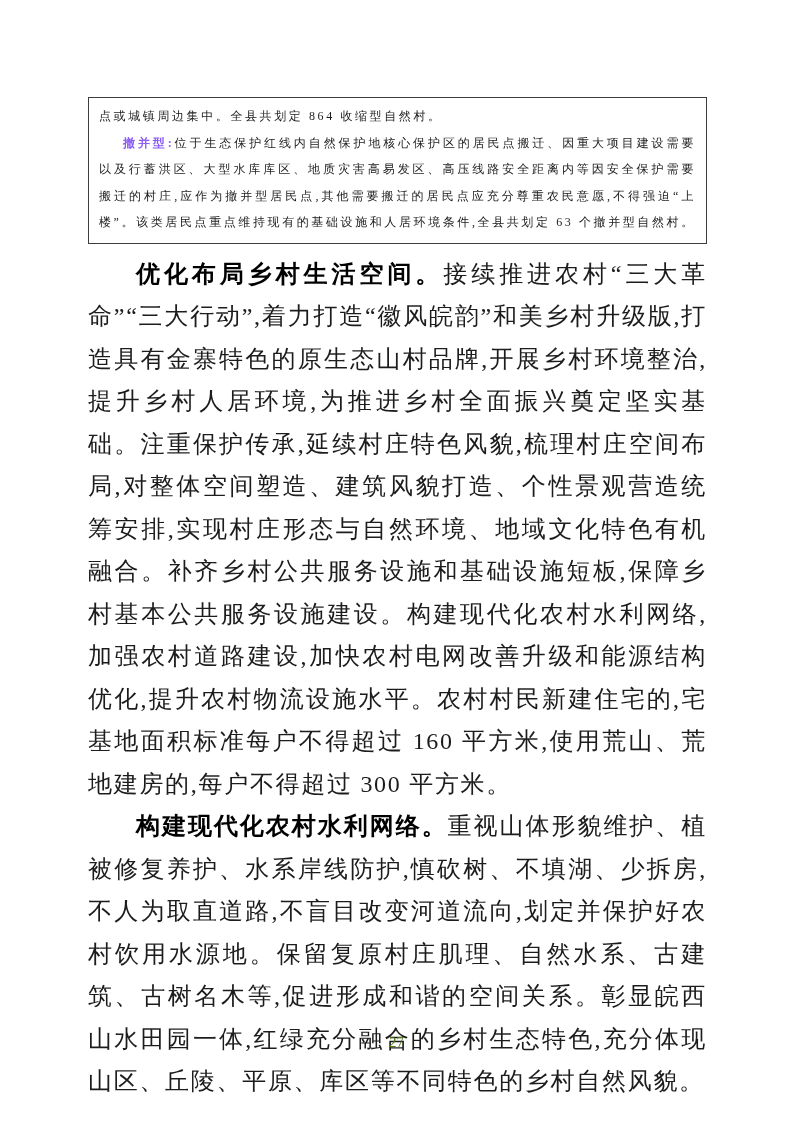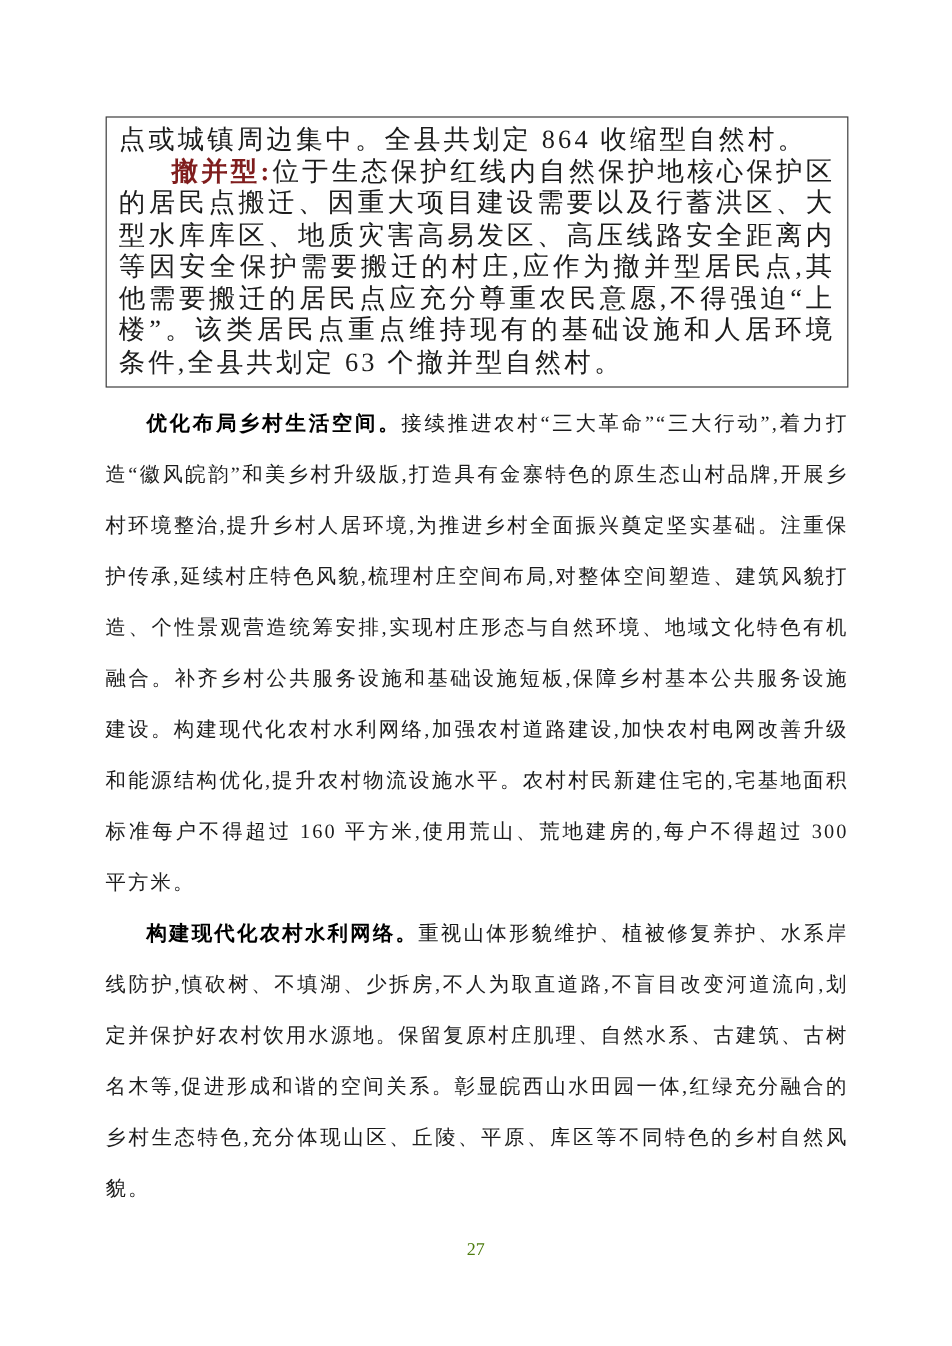--- a/index.html
+++ b/index.html
@@ -17,51 +17,51 @@
     overflow: hidden;
     box-sizing: border-box;
   }
   .content {
     padding: 0 86px 0 88px;
   }
   .callout {
     margin-top: 97px;
     border: 1.5px solid #3d3d3d;
     padding: 5px 10px 7px 10px;
-    font-size: 22px;
+    font-size: 12px;
     line-height: 26.5px;
     letter-spacing: 2.6px;
     text-align: justify;
     text-justify: inter-ideograph;
   }
   .callout p {
     margin: 0;
   }
   .indent-2em {
     text-indent: 2em;
   }
   .body-para {
     margin: 0;
-    font-size: 17px;
+    font-size: 24px;
     line-height: 42.5px;
     letter-spacing: 1.7px;
     text-align: justify;
     text-justify: inter-ideograph;
     text-indent: 2em;
   }
   .body-para.first {
     margin-top: 9px;
   }
   .para-lead {
     font-weight: 700;
     color: #000000;
   }
   .callout-lead {
     font-weight: 700;
-    color: #7f1d1d;
+    color: #8b5cf6;
   }
   .page-number {
     position: absolute;
     left: 0;
     right: 0;
     top: 1034px;
     text-align: center;
     font-size: 15px;
     letter-spacing: 0;
     color: #4d7c0f;

